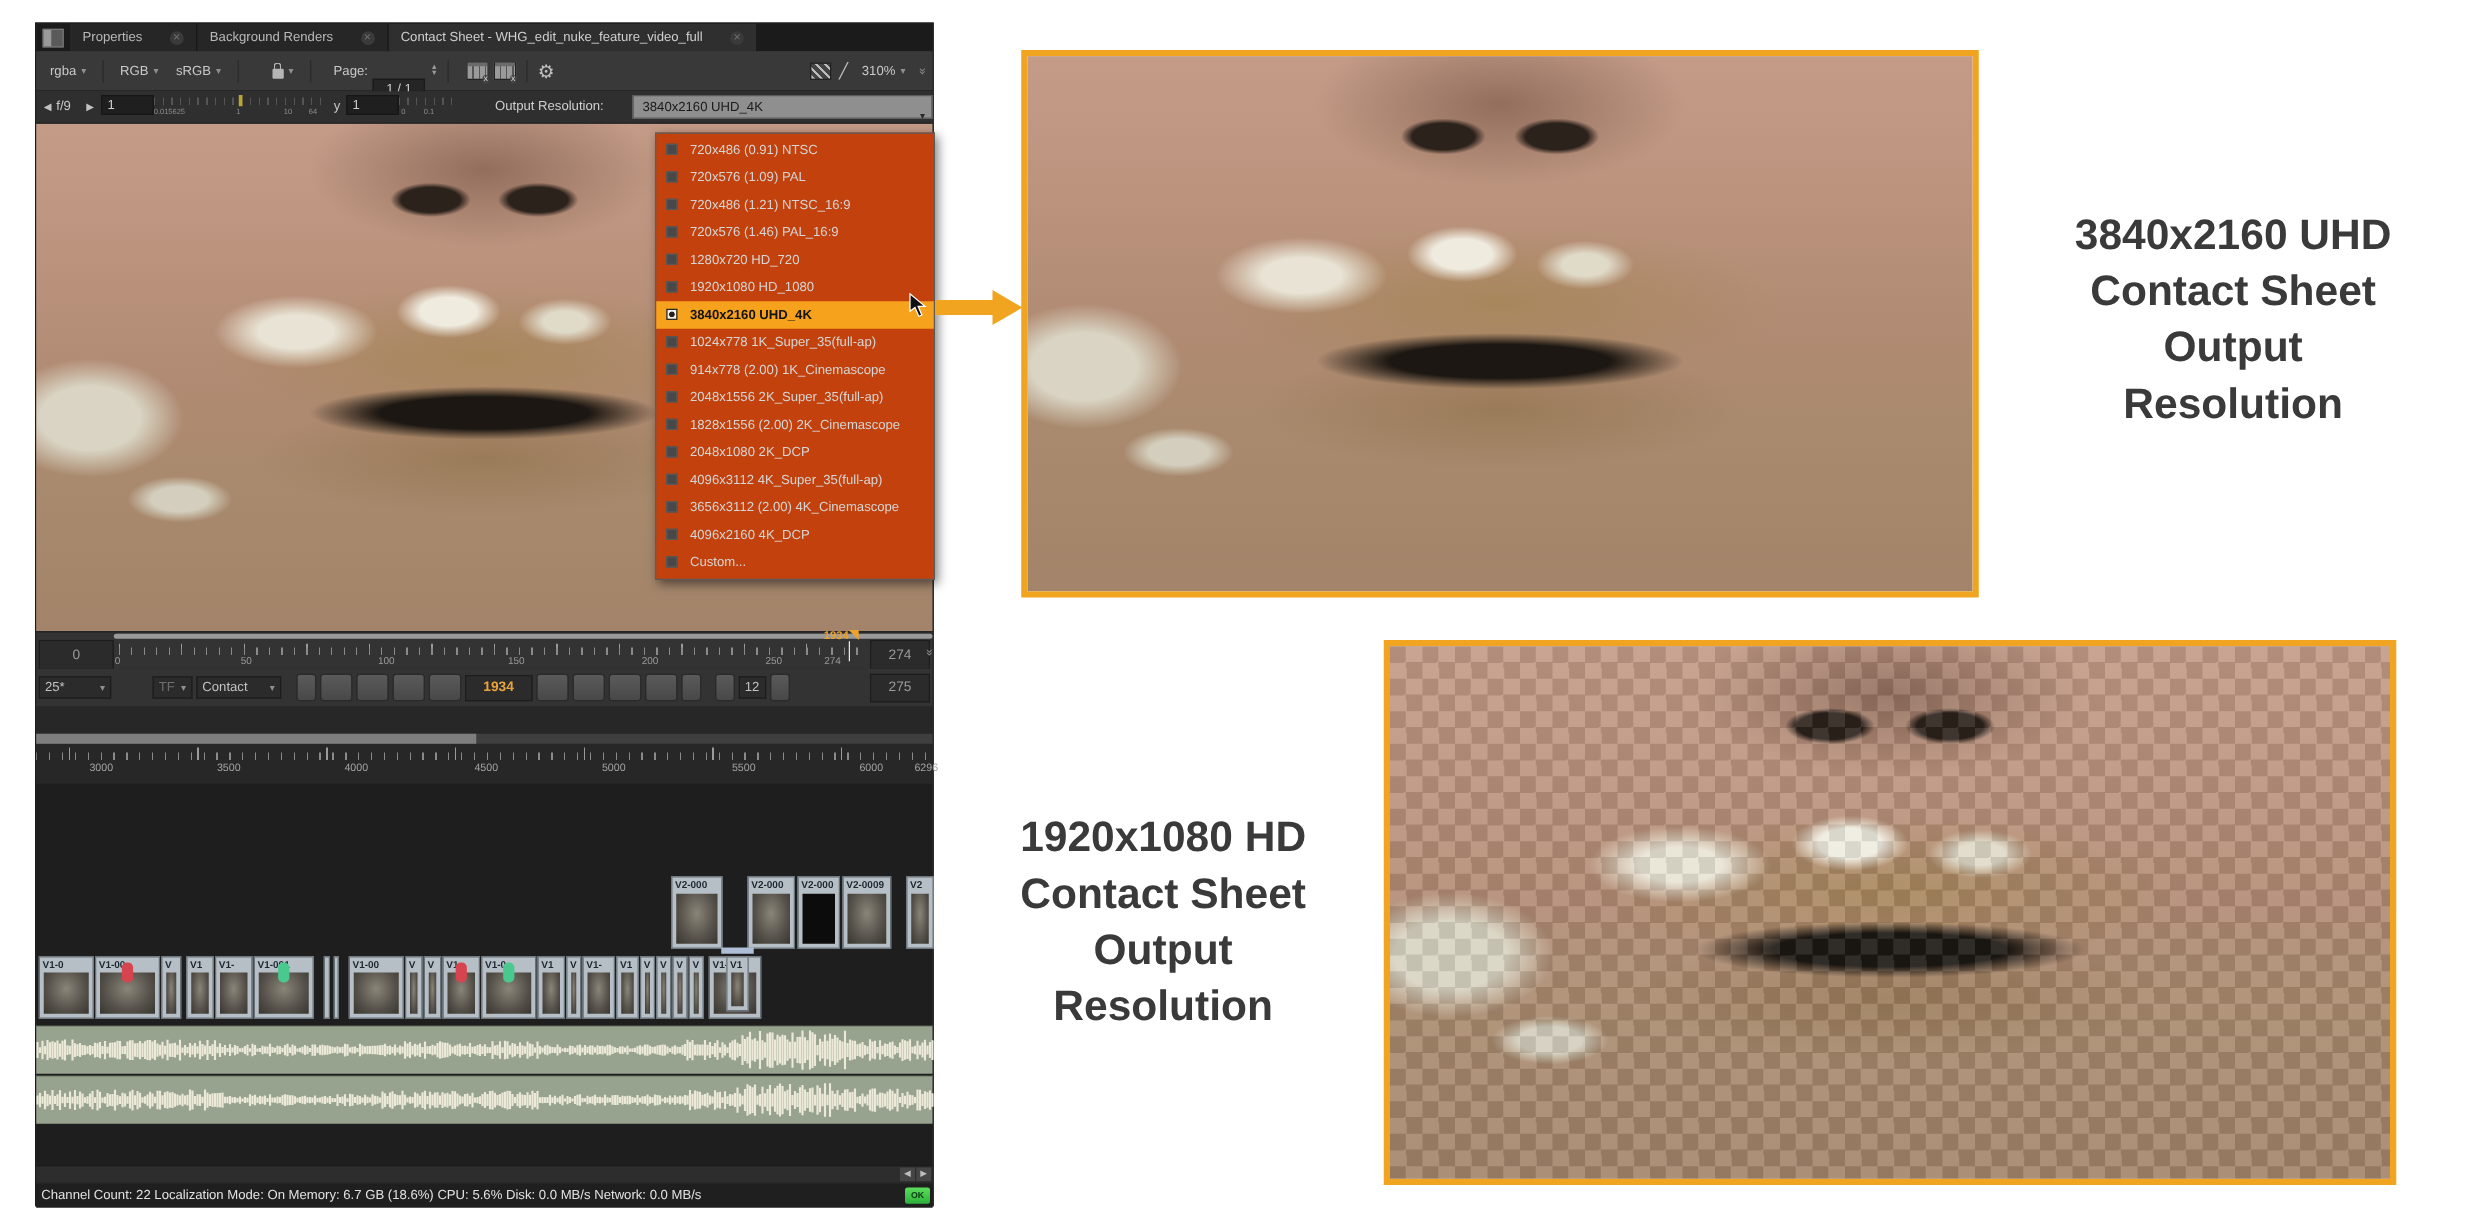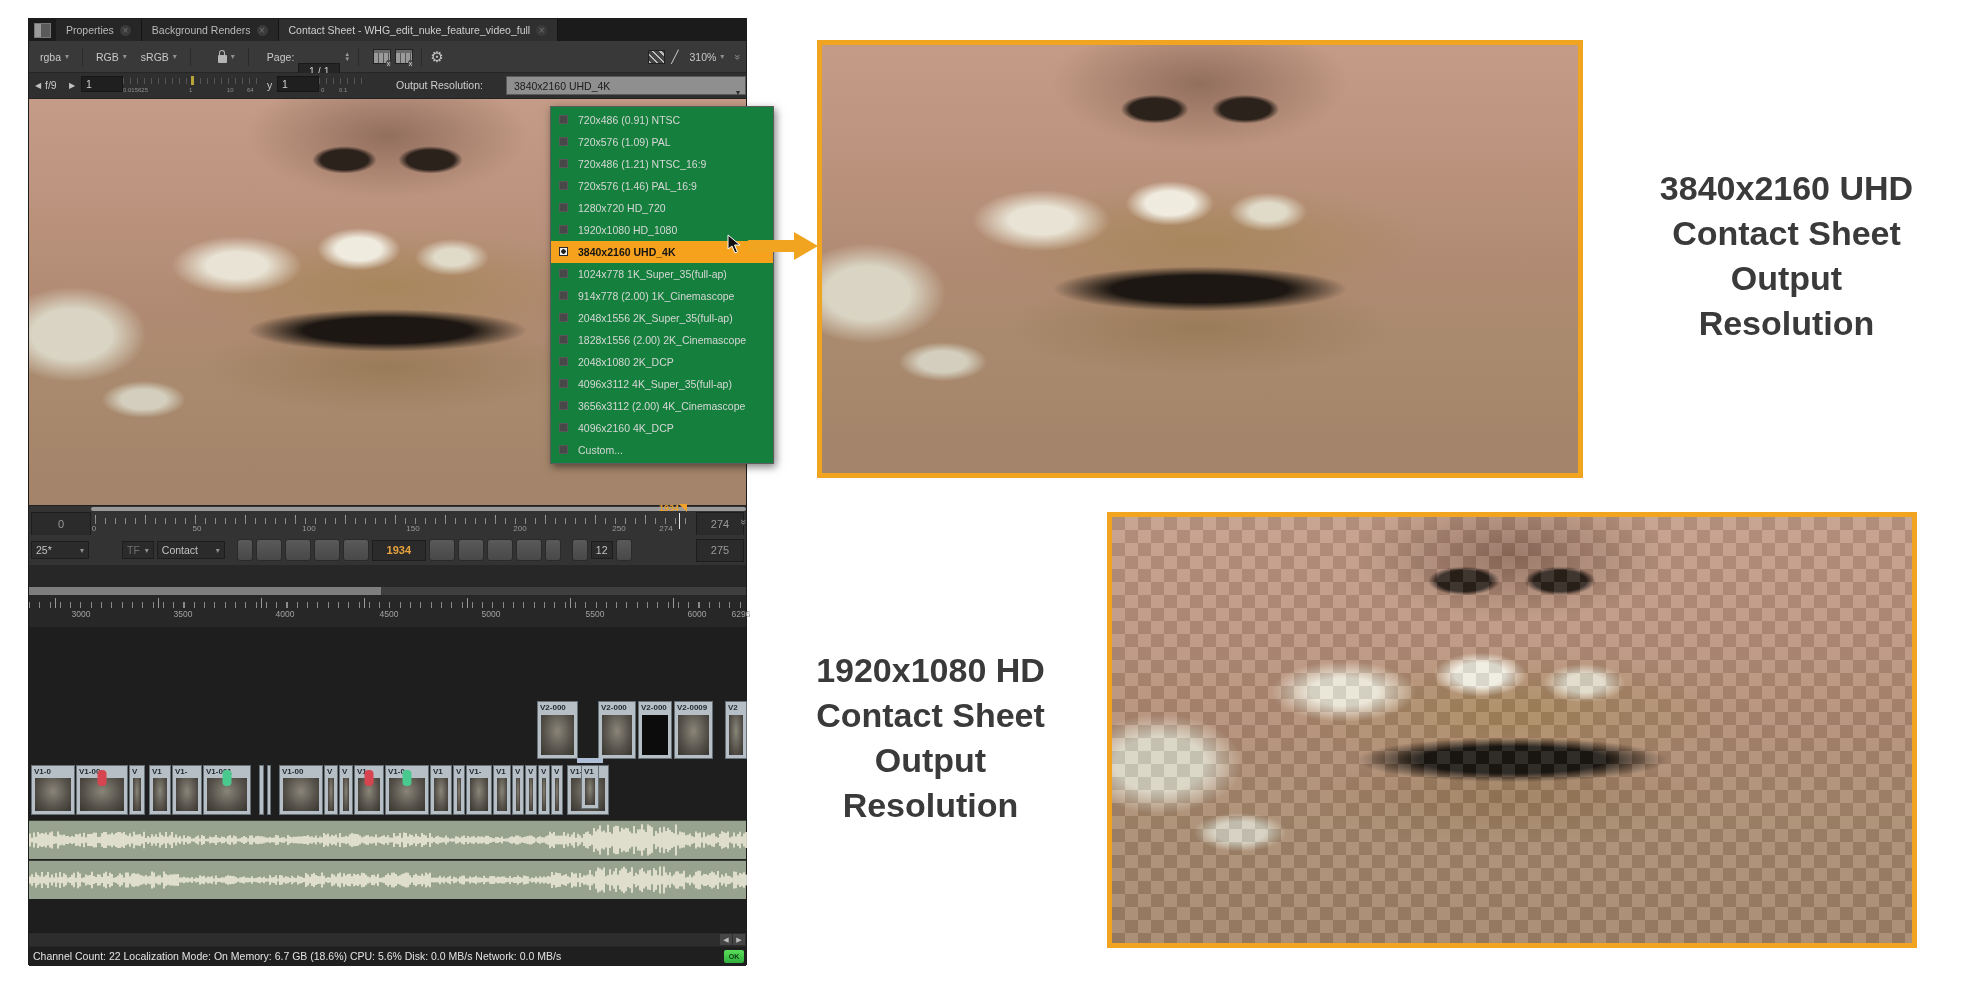--- a/index.html
+++ b/index.html
@@ -6,21 +6,21 @@
   #stage{position:relative;width:1979px;height:985px;background:#fff;overflow:hidden;}
 
   
   #panel{position:absolute;left:28px;top:18px;width:719px;height:947px;background:#333;border:1px solid #1c1c1c;box-sizing:border-box;}
   .row{position:absolute;left:0;width:100%;box-sizing:border-box;}
 
   
   #tabbar{top:0;height:22px;background:#1b1b1b;display:flex;align-items:stretch;}
   .pane-icon{width:15px;height:13px;margin:4px 5px 0 5px;background:#5a5a5a;border:1px solid #777;position:relative;}
   .pane-icon::after{content:"";position:absolute;left:0;top:0;width:6px;height:100%;background:#9a9a9a;}
-  .tab{display:flex;align-items:center;gap:6px;padding:4px 10px;background:#262626;border-right:1px solid #141414;color:#b9b9b9;font-size:10.5px;white-space:nowrap;}
+  .tab{display:flex;align-items:center;gap:22px;padding:4px 10px;background:#262626;border-right:1px solid #141414;color:#b9b9b9;font-size:10.5px;white-space:nowrap;}
   .tab.active{background:#2f2f2f;color:#cfcfcf;}
   .tab .close{color:#6f6f6f;font-size:10px;background:#3a3a3a;border-radius:50%;width:11px;height:11px;line-height:11px;text-align:center;}
 
   
   #toolbar{top:22px;height:32px;background:#393939;border-bottom:1px solid #262626;display:flex;align-items:center;color:#c9c9c9;font-size:10.5px;padding:0 6px;gap:4px;}
   .tb-dd{display:flex;align-items:center;gap:4px;padding:3px 5px;border-radius:2px;}
   .caret{font-size:8px;color:#8f8f8f;}
   .tb-sep{width:1px;height:18px;background:#2a2a2a;margin:0 4px;}
   .lock{width:9px;height:8px;background:#b5b5b5;border-radius:1px;position:relative;margin-top:4px;}
   .lock::before{content:"";position:absolute;left:1.5px;top:-5px;width:6px;height:6px;border:1.5px solid #b5b5b5;border-bottom:none;border-radius:4px 4px 0 0;box-sizing:border-box;}
@@ -129,21 +129,21 @@
   .audio svg{display:block;}
 
   .hscroll{position:absolute;left:0;top:367px;width:100%;height:13px;background:#2d2d2d;border-top:1px solid #1a1a1a;}
   .hscroll .hbtn{position:absolute;top:1px;width:12px;height:11px;background:#454545;color:#bdbdbd;font-size:7px;text-align:center;line-height:11px;}
   .hbtn.l{right:14px;} .hbtn.r{right:1px;}
 
   #statusbar{position:absolute;left:0;top:382px;width:100%;height:19px;background:#1f1f1f;color:#e2e2e2;font-size:10.5px;line-height:19px;padding-left:4px;box-sizing:border-box;white-space:nowrap;}
   .ok-badge{position:absolute;right:2px;top:3px;width:20px;height:13px;background:linear-gradient(#5ade5a,#2faf3c);border-radius:2px;color:#0c3a12;font-size:7px;font-weight:bold;text-align:center;line-height:13px;}
 
   
-  #resmenu{position:absolute;left:521px;top:87px;width:222px;background:#15803d;border:1px solid #5c5c5c;box-shadow:2px 3px 8px rgba(0,0,0,.5);z-index:5;padding:2px 0;}
+  #resmenu{position:absolute;left:495px;top:87px;width:222px;background:#c2410c;border:1px solid #5c5c5c;box-shadow:2px 3px 8px rgba(0,0,0,.5);z-index:5;padding:2px 0;}
   .dd-item{position:relative;height:22px;line-height:22px;color:#d6d6d6;font-size:10.5px;padding-left:27px;white-space:nowrap;}
   .dd-item::before{content:"";position:absolute;left:8px;top:6px;width:9px;height:9px;background:#484848;border:1px solid #585858;box-sizing:border-box;}
   .dd-item.selected{background:#f6a21c;color:#141414;font-weight:bold;}
   .dd-item.selected::before{background:radial-gradient(circle,#222 0 2px,#f0f0f0 2.5px);border-color:#2a2a2a;}
 
   
   .framed{position:absolute;border:5px solid #f0a41f;overflow:hidden;background:#777;}
   #img-uhd{left:817px;top:40px;width:756px;height:428px;}
   #img-hd{left:1107px;top:512px;width:800px;height:426px;}
   .big-label{position:absolute;font-weight:bold;color:#3a3a3a;font-size:34px;line-height:45px;text-align:center;}

